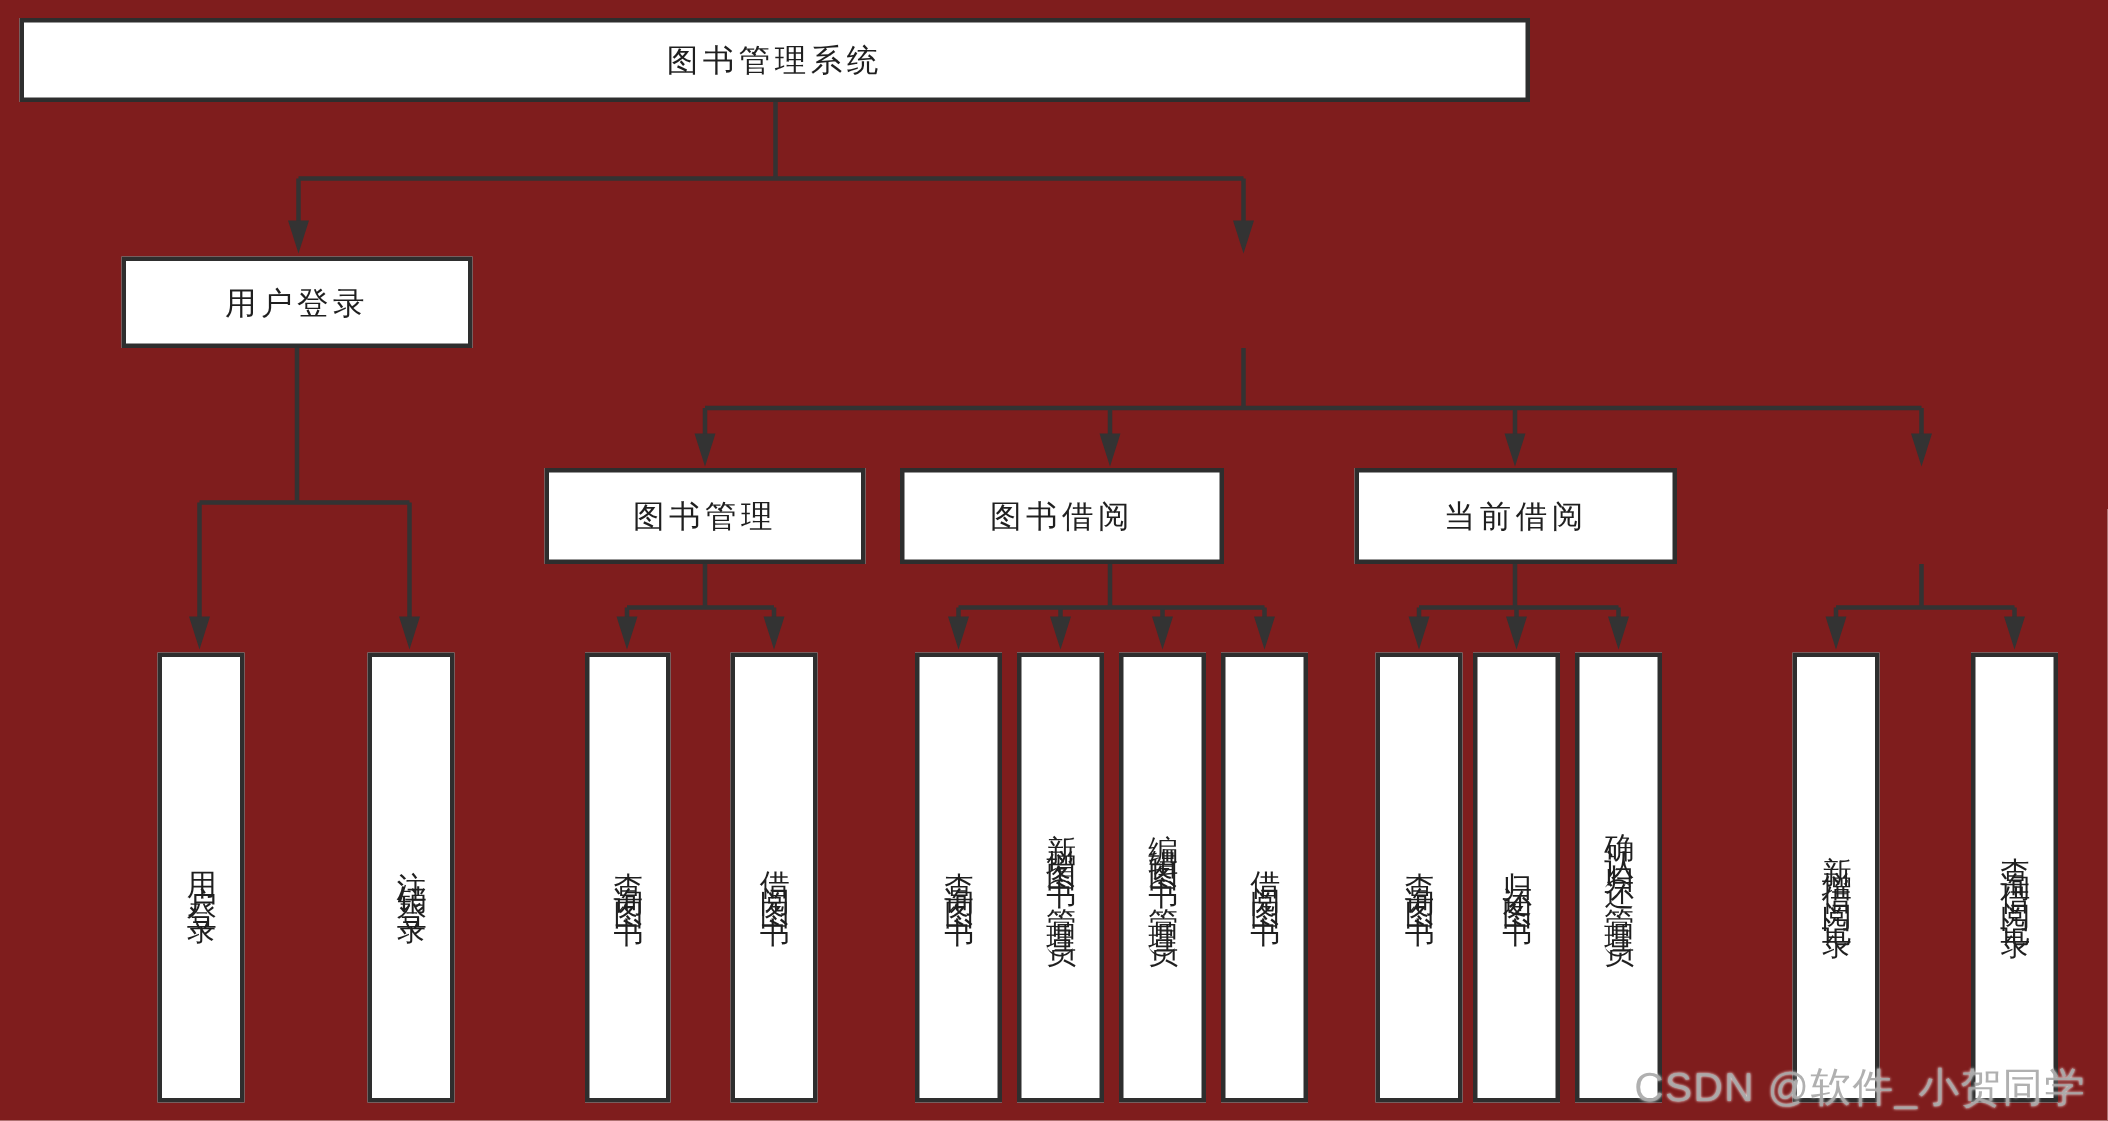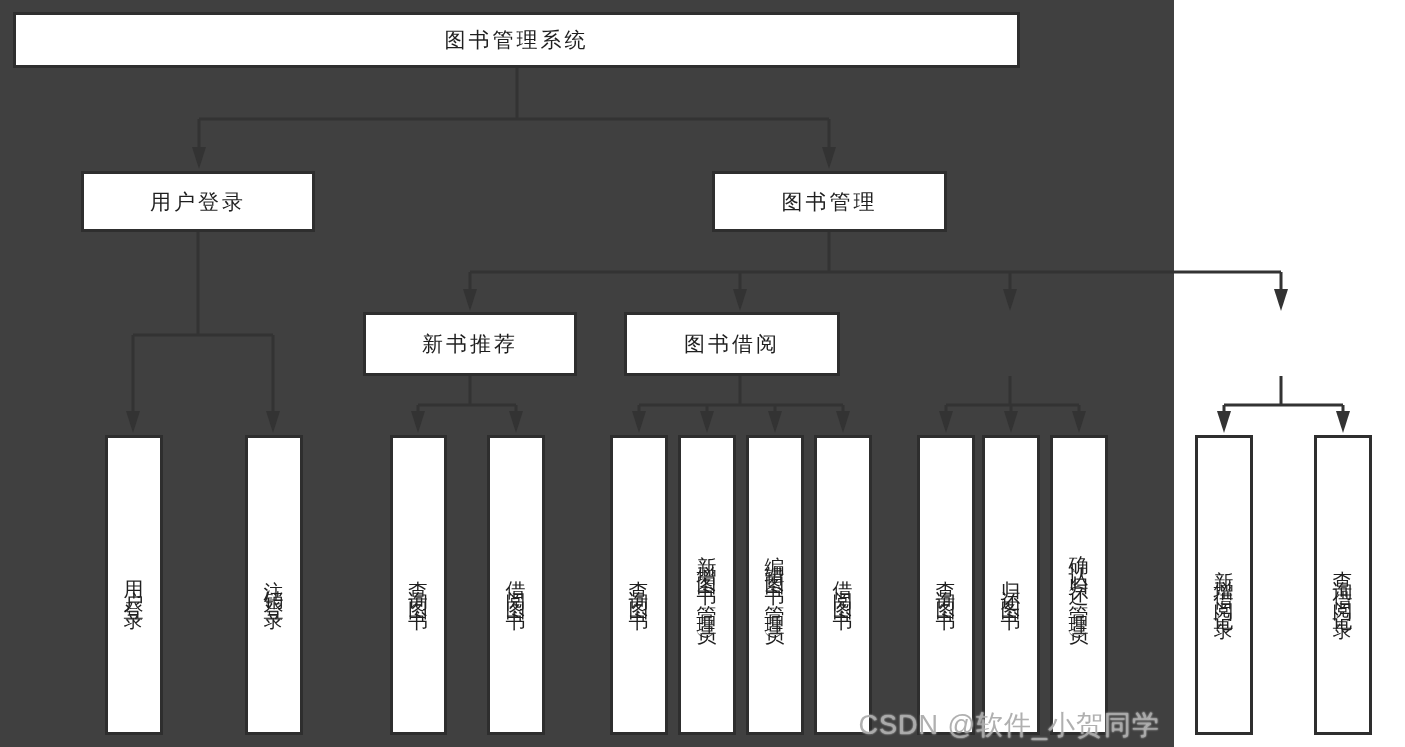--- a/index.html
+++ b/index.html
@@ -1,18 +1,18 @@
 <!DOCTYPE html>
 <html><head>
 <meta charset="utf-8">
 <style>
   html,body{margin:0;padding:0;background:#ffffff;}
   body{width:1405px;height:747px;position:relative;overflow:hidden;
        font-family:"Liberation Sans","DejaVu Sans",sans-serif;}
-  #stage{position:absolute;left:0;top:0;width:1174px;height:747px;background:#404040;}
+  #stage{position:absolute;left:0;top:0;width:1405px;height:747px;background:#7f1d1d;}
   svg.wires{position:absolute;left:0;top:0;width:1405px;height:747px;z-index:1;}
   .node{position:absolute;box-sizing:border-box;background:#ffffff;border:3px solid #2e2e2e;
         display:flex;align-items:center;justify-content:center;z-index:2;}
   .node .hl{font-size:21px;color:#1f1f1f;letter-spacing:3px;white-space:nowrap;}
   .node .vl{writing-mode:vertical-rl;text-orientation:mixed;font-size:20px;color:#1f1f1f;
             letter-spacing:10px;line-height:1;white-space:nowrap;}
   .watermark{position:absolute;right:14px;bottom:4px;z-index:5;font-size:27px;
              color:rgba(165,165,165,0.88);letter-spacing:1px;text-shadow:0 0 2px #ffffff;}
 </style>
 </head>
@@ -60,29 +60,29 @@
     </g>
   </svg>
 
   <div class="node" style="left:13px;top:12px;width:1007px;height:56px">
     <span class="hl">图书管理系统</span>
   </div>
 
   <div class="node" style="left:81px;top:171px;width:234px;height:61px">
     <span class="hl">用户登录</span>
   </div>
-  <div class="node" style="left:712px;top:171px;width:235px;height:61px">
+
+  <div class="node" style="left:363px;top:312px;width:214px;height:64px">
     <span class="hl">图书管理</span>
   </div>
-
-  <div class="node" style="left:363px;top:312px;width:214px;height:64px">
-    <span class="hl">新书推荐</span>
+  <div class="node" style="left:600px;top:312px;width:216px;height:64px">
+    <span class="hl">图书借阅</span>
   </div>
-  <div class="node" style="left:624px;top:312px;width:216px;height:64px">
-    <span class="hl">图书借阅</span>
+  <div class="node" style="left:903px;top:312px;width:215px;height:64px">
+    <span class="hl">当前借阅</span>
   </div>
 
   <div class="node" style="left:105px;top:435px;width:58px;height:300px">
     <span class="vl">用户登录</span>
   </div>
   <div class="node" style="left:245px;top:435px;width:58px;height:300px">
     <span class="vl">注销登录</span>
   </div>
 
   <div class="node" style="left:390px;top:435px;width:57px;height:300px">

